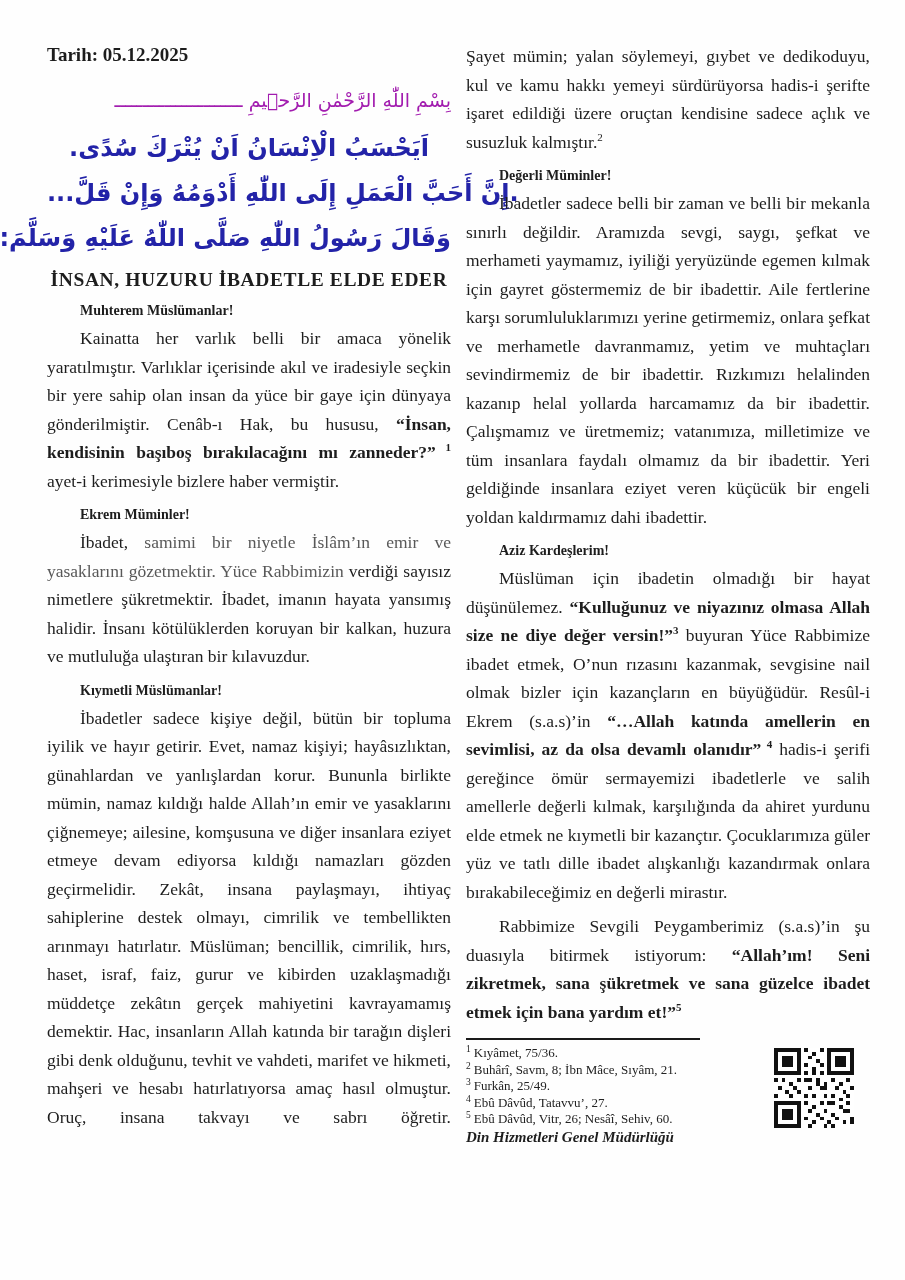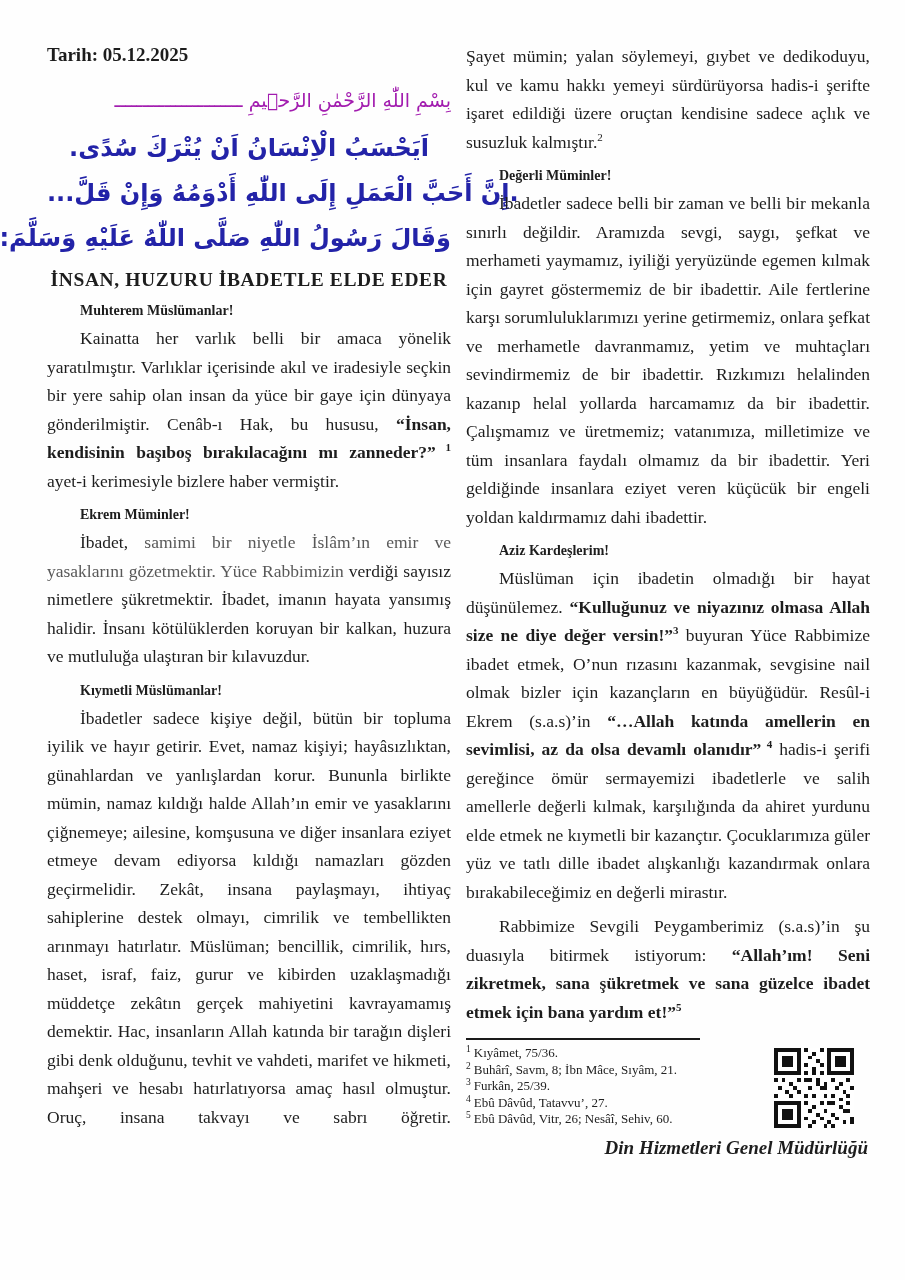--- a/index.html
+++ b/index.html
@@ -43,22 +43,22 @@
 
   .fnblock { margin-top:12px; }
   .fnrow { display:flex; justify-content:space-between; align-items:flex-end; }
   .fncol { flex:1 1 auto; }
   .fnrule { width:234px; border-top:2px solid #1a1a1a; margin:0 0 5px 0; }
   .fn { font-size:13px; line-height:16.5px; color:#222; }
   .fn sup { font-size:9.5px; }
   .fn .fntext { margin-left:3px; }
   .qr { width:80px; height:80px; margin:2px 16px 0 8px; flex:0 0 auto; }
   .footer {
-    font-size:19px; font-weight:bold; font-style:italic;
-    text-align:right; margin-top:9px; padding-right:2px;
+    font-size:15px; font-weight:bold; font-style:italic;
+    text-align:left; margin-top:1px; padding-right:2px;
   }
 </style>
 </head>
 <body>
 
 <div class="page">
   <div class="content">
 
     <div class="col">
       <div class="date">Tarih: 05.12.2025</div>
@@ -88,21 +88,21 @@
       <h2 class="section">Aziz Kardeşlerim!</h2>
       <p class="body"><span>Müslüman için ibadetin olmadığı bir hayat düşünülemez. </span><span style="font-weight: bold;">“Kulluğunuz ve niyazınız olmasa Allah size ne diye değer versin!”</span><sup style="font-weight: bold;">3</sup><span> buyuran Yüce Rabbimize ibadet etmek, O’nun rızasını kazanmak, sevgisine nail olmak bizler için kazançların en büyüğüdür. Resûl-i Ekrem (s.a.s)’in </span><span style="font-weight: bold;">“…Allah katında amellerin en sevimlisi, az da olsa devamlı olanıdır”</span><sup style="font-weight: bold;"> 4</sup><span> hadis-i şerifi gereğince ömür sermayemizi ibadetlerle ve salih amellerle değerli kılmak, karşılığında da ahiret yurdunu elde etmek ne kıymetli bir kazançtır. Çocuklarımıza güler yüz ve tatlı dille ibadet alışkanlığı kazandırmak onlara bırakabileceğimiz en değerli mirastır.</span></p>
       <p class="body"><span>Rabbimize Sevgili Peygamberimiz (s.a.s)’in şu duasıyla bitirmek istiyorum: </span><span style="font-weight: bold;">“Allah’ım! Seni zikretmek, sana şükretmek ve sana güzelce ibadet etmek için bana yardım et!”</span><sup style="font-weight: bold;">5</sup></p>
 
       <div class="fnblock">
         <div class="fnrow">
           <div class="fncol">
             <div class="fnrule"></div>
             <div class="fn"><sup>1</sup><span class="fntext">Kıyâmet, 75/36.</span></div>
             <div class="fn"><sup>2</sup><span class="fntext">Buhârî, Savm, 8; İbn Mâce, Sıyâm, 21.</span></div>
-            <div class="fn"><sup>3</sup><span class="fntext">Furkân, 25/39.</span></div>
+            <div class="fn"><sup>3</sup><span class="fntext">Furkân, 25/49.</span></div>
             <div class="fn"><sup>4</sup><span class="fntext">Ebû Dâvûd, Tatavvu’, 27.</span></div>
             <div class="fn"><sup>5</sup><span class="fntext">Ebû Dâvûd, Vitr, 26;  Nesâî, Sehiv, 60.</span></div>
           </div>
           <svg class="qr" viewBox="0 0 21 21" shape-rendering="crispEdges" aria-hidden="true">
             <rect x="0" y="0" width="21" height="21" fill="#ffffff"></rect>
             <g fill="#111111">
               <path fill-rule="evenodd" d="M0 0h7v7H0zM1 1v5h5V1z"></path>
               <rect x="2" y="2" width="3" height="3"></rect>
               <path fill-rule="evenodd" d="M14 0h7v7h-7zM15 1v5h5V1z"></path>
               <rect x="16" y="2" width="3" height="3"></rect>

